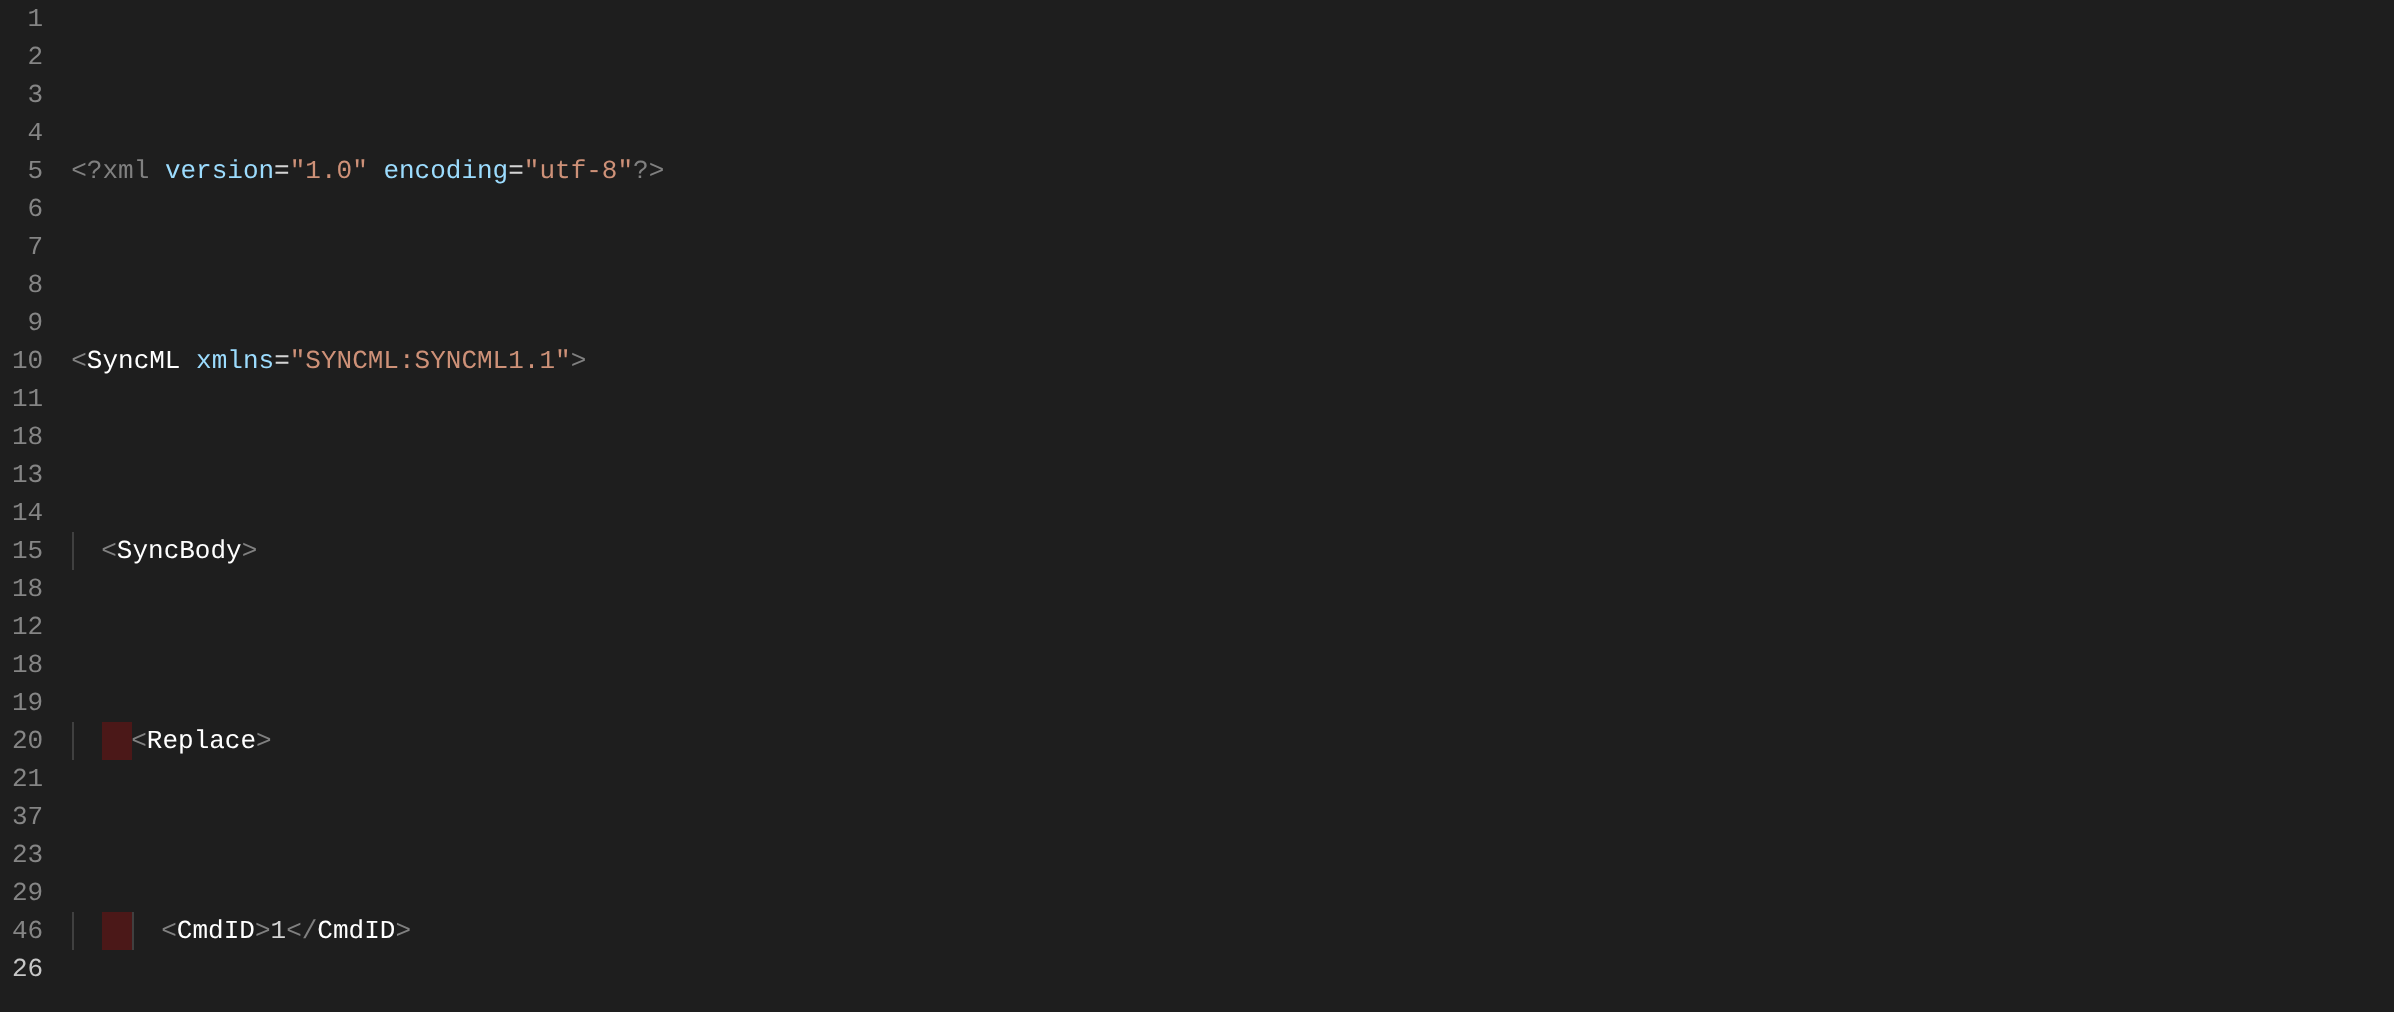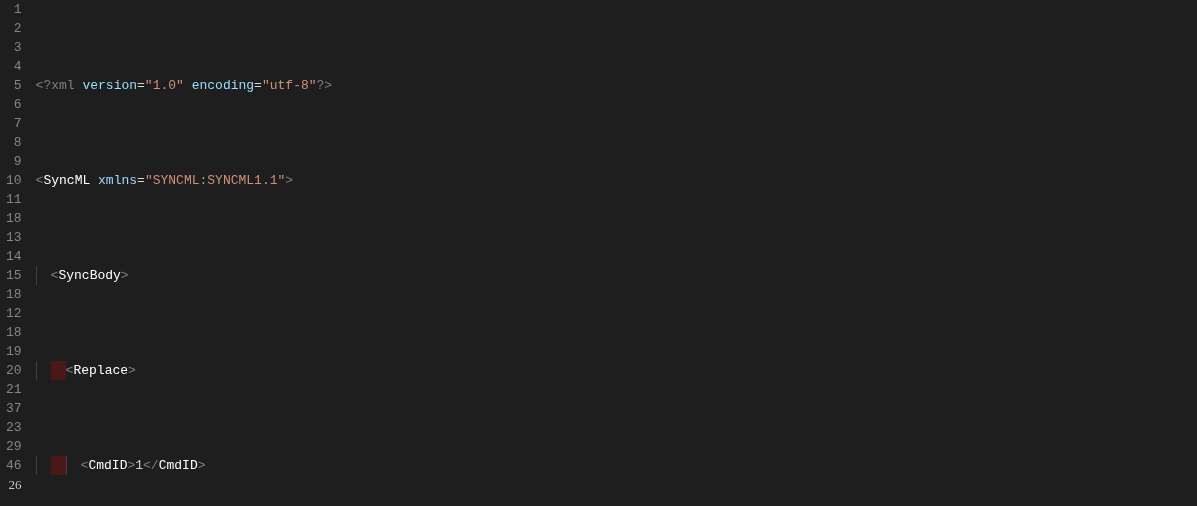--- a/index.html
+++ b/index.html
@@ -22,21 +22,20 @@
     padding-right: 14px;
     padding-left: 6px;
     user-select: none;
     flex-shrink: 0;
   }
   .gutter .ln {
     height: 19px;
   }
   .gutter .ln.active {
     color: #c6c6c6;
-    font-family: Liberation Serif, serif;
   }
   .code {
     flex: 1;
     white-space: pre;
     position: relative;
   }
   .line {
     height: 19px;
     position: relative;
     display: flex;

